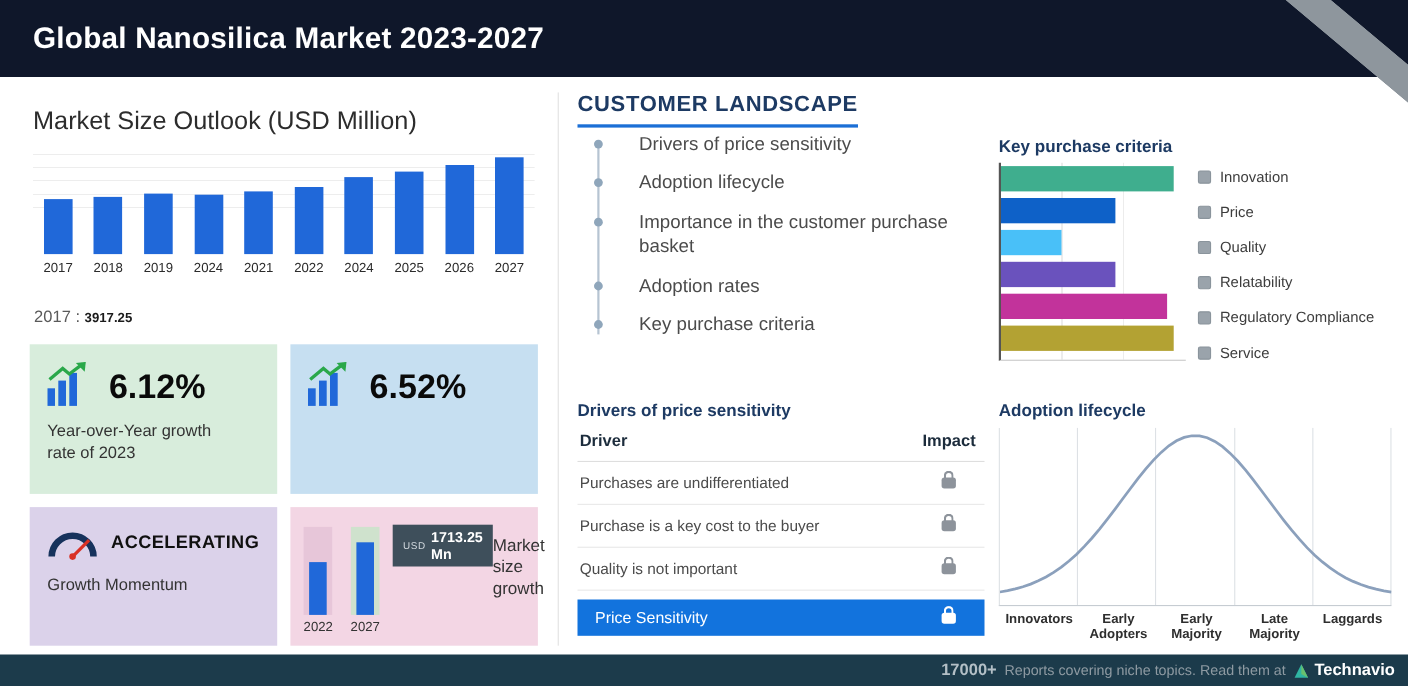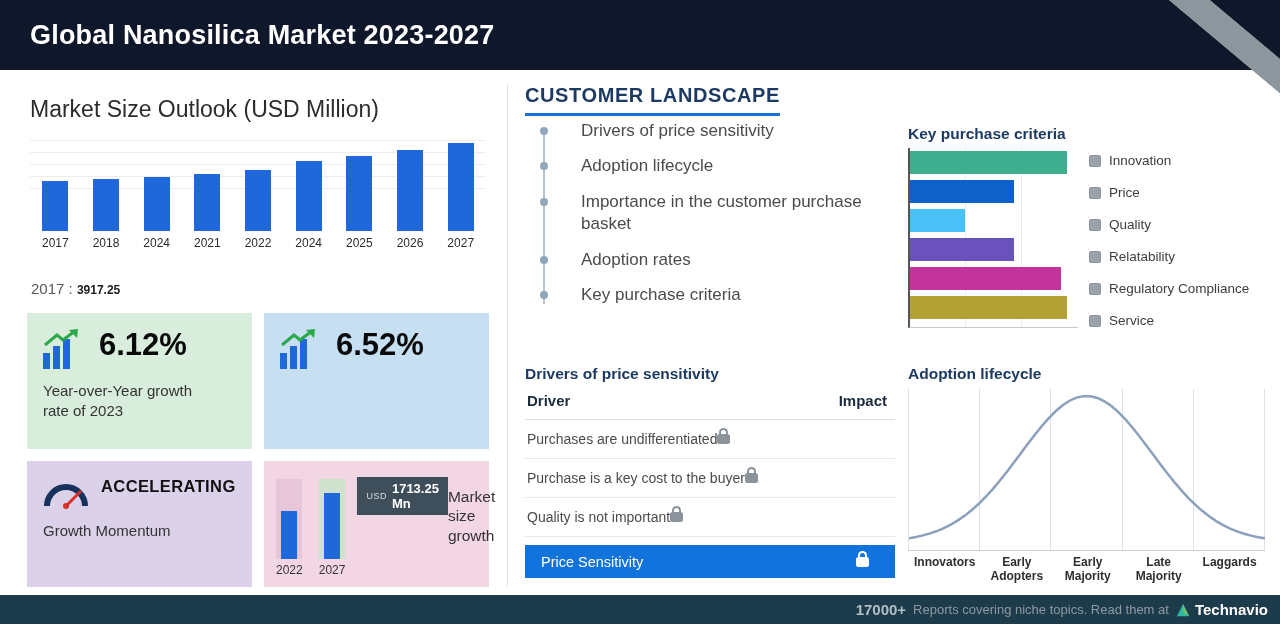--- a/index.html
+++ b/index.html
@@ -30,21 +30,21 @@
   #base-note{position:absolute;left:31px;top:280px;font-size:15px;color:#5a5a5a;}
   #base-note .val{font-weight:bold;color:#1b1b1b;font-size:12px;}
 
   #cards{position:absolute;left:27px;top:313px;width:462px;display:grid;
     grid-template-columns:225px 225px;grid-template-rows:136px 126px;gap:12px;}
   .card{box-sizing:border-box;padding:16px 16px 12px;}
   .card.green{background:#d8eddc;}
   .card.blue{background:#c6dff1;}
   .card.purple{background:#dbd2ea;}
   .card.pink{background:#f3d6e4;display:flex;gap:12px;padding:10px 12px;}
-  .card-top{display:flex;align-items:flex-start;gap:12px;}
+  .card-top{display:flex;align-items:center;gap:12px;}
   .pct{font-size:31px;font-weight:bold;color:#0a0a0a;line-height:1;}
   .card-label{margin-top:8px;font-size:15px;color:#333333;line-height:1.3;max-width:165px;}
   .mom-title{font-size:16.5px;font-weight:bold;color:#101010;letter-spacing:.4px;padding-bottom:4px;}
 
   .mini-chart{display:flex;gap:16px;align-items:flex-end;margin-top:auto;}
   .mini-col{display:flex;flex-direction:column;align-items:center;}
   .mini-col-bg{width:26px;height:80px;position:relative;}
   .mini-col-bg.pinkish{background:#e7c6d9;}
   .mini-col-bg.greenish{background:#cfe2cd;}
   .mini-bar{position:absolute;bottom:0;left:5px;width:16px;background:#2068d9;}
@@ -74,21 +74,21 @@
   .kpc-bar{height:23px;margin-bottom:6px;}
   #kpc-legend{position:absolute;left:1089px;top:153px;}
   .legend-item{display:flex;align-items:center;gap:8px;margin-bottom:17px;}
   .legend-icon{width:12px;height:12px;border-radius:2px;background:#9aa3ab;border:1px solid #8a949c;box-sizing:border-box;flex:none;}
   .legend-label{font-size:13.5px;color:#3d3d3d;white-space:nowrap;}
 
   #dps-title{left:525px;top:365px;}
   #drivers-table{position:absolute;left:525px;top:388px;width:370px;}
   .dt-header{display:flex;justify-content:space-between;font-weight:bold;font-size:15px;color:#1c2c3c;
     padding:4px 8px 10px 2px;border-bottom:1px solid #dedede;}
-  .dt-row{display:flex;align-items:center;height:38px;
+  .dt-row{display:flex;justify-content:space-between;align-items:center;height:38px;
     border-bottom:1px solid #e8e8e8;font-size:14px;color:#4b4b4b;padding:0 2px;}
   .dt-row .lock,.dt-highlight .lock{margin-right:24px;}
   .dt-highlight{margin-top:8px;height:33px;background:#1273dd;display:flex;align-items:center;
     justify-content:space-between;color:#ffffff;font-size:14.5px;padding:0 2px 0 16px;}
 
   .lock{display:inline-block;position:relative;width:13px;height:10px;background:#8d939b;border-radius:2.5px;flex:none;}
   .lock::before{content:"";position:absolute;left:2px;top:-6px;width:9px;height:8px;
     border:2.2px solid #8d939b;border-bottom:none;border-radius:5px 5px 0 0;box-sizing:border-box;}
   .lock.white{background:#ffffff;}
   .lock.white::before{border-color:#ffffff;}
@@ -116,20 +116,24 @@
   <div id="market-chart">
     <div id="market-grid"></div>
     <div id="market-bars">
         <div class="bar-col">
           <div class="mbar" style="height: 50px; background: rgb(32, 104, 217);"></div>
           <div class="myear">2017</div>
         </div>
         <div class="bar-col">
           <div class="mbar" style="height: 52px; background: rgb(32, 104, 217);"></div>
           <div class="myear">2018</div>
+        </div>
+        <div class="bar-col">
+          <div class="mbar" style="height: 55px; background: rgb(32, 104, 217);"></div>
+          <div class="myear">2019</div>
         </div>
         <div class="bar-col">
           <div class="mbar" style="height: 54px; background: rgb(32, 104, 217);"></div>
           <div class="myear">2024</div>
         </div>
         <div class="bar-col">
           <div class="mbar" style="height: 57px; background: rgb(32, 104, 217);"></div>
           <div class="myear">2021</div>
         </div>
         <div class="bar-col">

